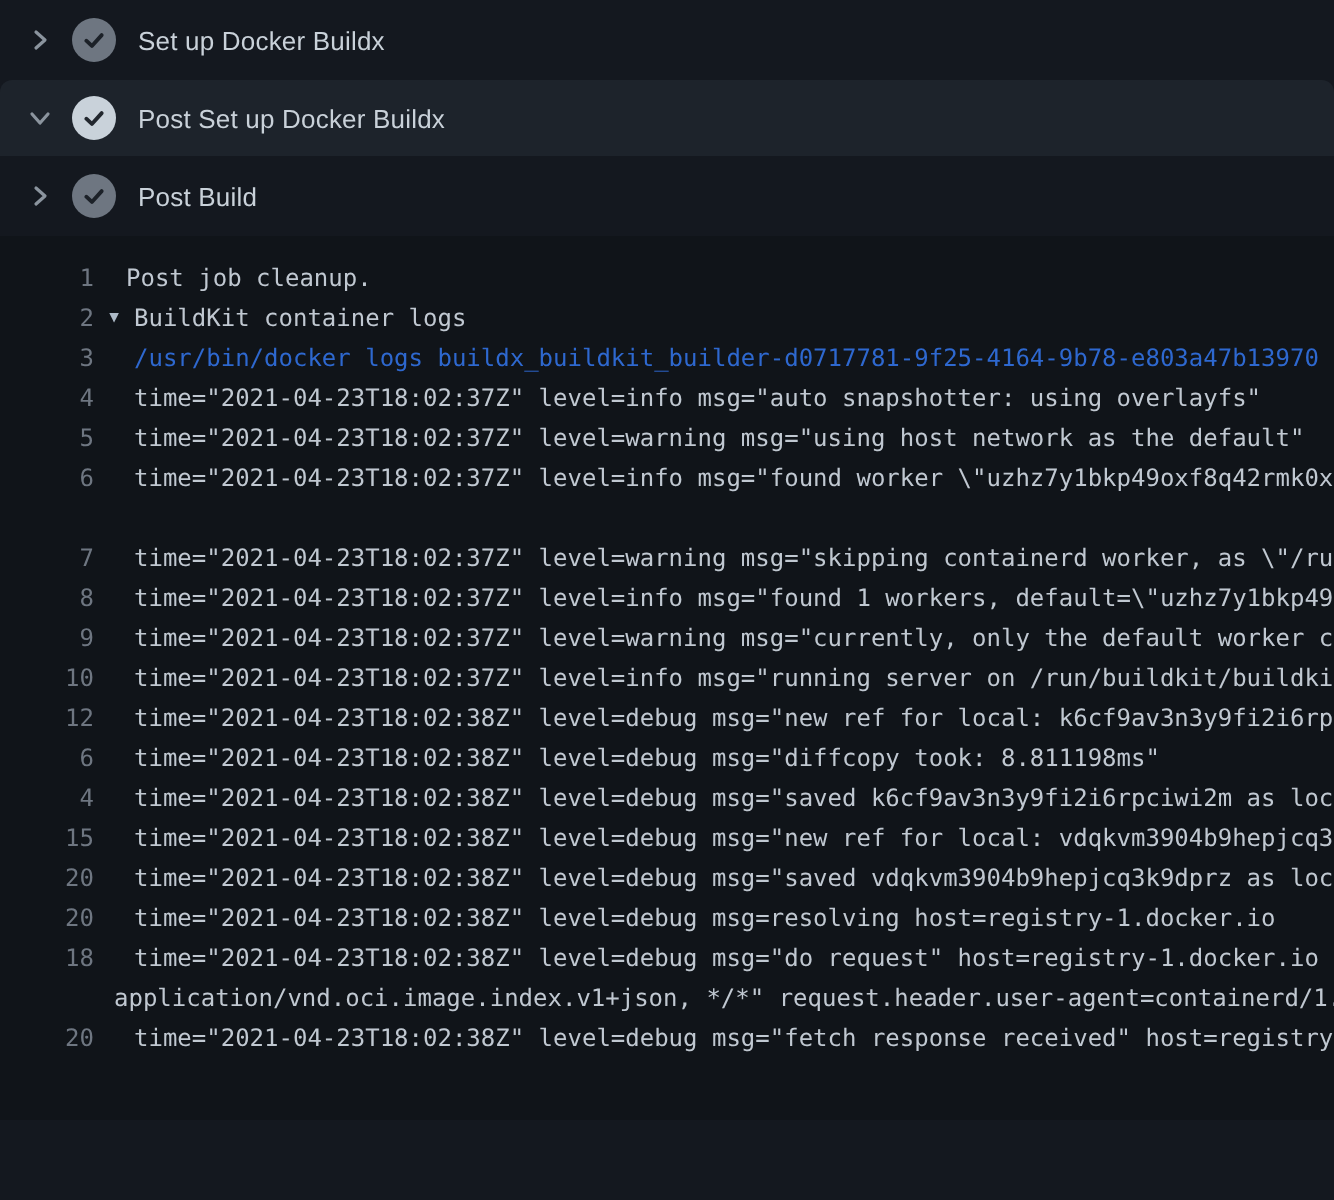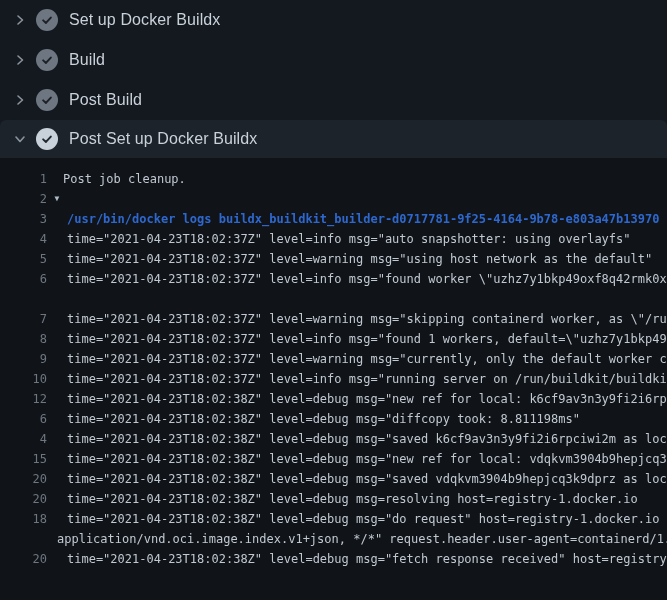--- a/index.html
+++ b/index.html
@@ -20,21 +20,21 @@
     width:16px;height:16px;margin-right:8px;flex-shrink:0;
     display:flex;align-items:center;justify-content:center;
   }
   .check{
     width:22px;height:22px;border-radius:50%;margin-right:11px;flex-shrink:0;
     display:flex;align-items:center;justify-content:center;
     background:#6e7681;
   }
   .step.expanded .check{background:#c9d2da;}
   .step-label{
-    font-size:16px;color:#c9d1d9;letter-spacing:.1px;
+    font-size:13px;color:#c9d1d9;letter-spacing:.1px;
   }
   .log{
     height:442px;background:#101419;overflow:hidden;
     padding-top:11px;box-sizing:border-box;
     font-family:"DejaVu Sans Mono","Liberation Mono",monospace;
     font-size:12px;line-height:20px;color:#c0c8d1;
   }
   .log-row{display:flex;height:20px;}
   .num{
     width:47px;flex-shrink:0;text-align:right;color:#6e7681;cursor:pointer;
@@ -42,21 +42,21 @@
   .content{display:flex;white-space:pre;overflow:hidden;}
   .type-plain   .content{padding-left:16px;}
   .type-group   .content{padding-left:5px;}
   .type-command .content{padding-left:20px;}
   .type-child   .content{padding-left:20px;}
   .type-wrap    .content{padding-left:10px;}
   .toggle{
     width:10px;margin-right:5px;font-size:8px;color:#adbac7;cursor:pointer;
     display:inline-flex;align-items:center;justify-content:center;
   }
-  .type-command .txt{color:#2e68cf;font-weight:bold;}
+  .type-command .txt{color:#2e68cf;font-weight:normal;}
   .txt{white-space:pre;}
 </style>
 </head>
 <body>
 
 <div class="steps">
 
   <div class="step">
     <span class="chev">
       <svg width="16" height="16" viewBox="0 0 16 16">
@@ -64,77 +64,65 @@
         </svg>
     </span>
     <span class="check">
       <svg width="14" height="14" viewBox="0 0 16 16">
           <polyline points="3.6,8.4 6.8,11.4 12.4,5.2" fill="none" stroke="#1c2128" stroke-width="2.2" stroke-linecap="round" stroke-linejoin="round"></polyline>
         </svg>
     </span>
     <span class="step-label">Set up Docker Buildx</span>
   </div>
 
+
+  <div class="step expanded">
+    <span class="chev">
+      <svg width="16" height="16" viewBox="0 0 16 16">
+          <polyline points="4,6 8,10.5 12,6" fill="none" stroke="#8b949e" stroke-width="1.6" stroke-linecap="round" stroke-linejoin="round"></polyline>
+        </svg>
+    </span>
+    <span class="check">
+      <svg width="14" height="14" viewBox="0 0 16 16">
+          <polyline points="3.6,8.4 6.8,11.4 12.4,5.2" fill="none" stroke="#22272e" stroke-width="2.2" stroke-linecap="round" stroke-linejoin="round"></polyline>
+        </svg>
+    </span>
+    <span class="step-label">Post Set up Docker Buildx</span>
+  </div>
+
   <div class="step">
     <span class="chev">
       <svg width="16" height="16" viewBox="0 0 16 16">
           <polyline points="6,4 10.5,8 6,12" fill="none" stroke="#8b949e" stroke-width="1.6" stroke-linecap="round" stroke-linejoin="round"></polyline>
         </svg>
     </span>
     <span class="check">
       <svg width="14" height="14" viewBox="0 0 16 16">
           <polyline points="3.6,8.4 6.8,11.4 12.4,5.2" fill="none" stroke="#1c2128" stroke-width="2.2" stroke-linecap="round" stroke-linejoin="round"></polyline>
         </svg>
     </span>
-    <span class="step-label">Build</span>
-  </div>
-
-  <div class="step">
-    <span class="chev">
-      <svg width="16" height="16" viewBox="0 0 16 16">
-          <polyline points="6,4 10.5,8 6,12" fill="none" stroke="#8b949e" stroke-width="1.6" stroke-linecap="round" stroke-linejoin="round"></polyline>
-        </svg>
-    </span>
-    <span class="check">
-      <svg width="14" height="14" viewBox="0 0 16 16">
-          <polyline points="3.6,8.4 6.8,11.4 12.4,5.2" fill="none" stroke="#1c2128" stroke-width="2.2" stroke-linecap="round" stroke-linejoin="round"></polyline>
-        </svg>
-    </span>
     <span class="step-label">Post Build</span>
-  </div>
-
-  <div class="step expanded">
-    <span class="chev">
-      <svg width="16" height="16" viewBox="0 0 16 16">
-          <polyline points="4,6 8,10.5 12,6" fill="none" stroke="#8b949e" stroke-width="1.6" stroke-linecap="round" stroke-linejoin="round"></polyline>
-        </svg>
-    </span>
-    <span class="check">
-      <svg width="14" height="14" viewBox="0 0 16 16">
-          <polyline points="3.6,8.4 6.8,11.4 12.4,5.2" fill="none" stroke="#22272e" stroke-width="2.2" stroke-linecap="round" stroke-linejoin="round"></polyline>
-        </svg>
-    </span>
-    <span class="step-label">Post Set up Docker Buildx</span>
   </div>
 
 </div>
 
 <div class="log">
   <div>
       <div class="log-row type-plain">
     <span class="num">1</span>
     <span class="content">
       
       <span class="txt">Post job cleanup.</span>
     </span>
   </div>
       <div class="log-row type-group">
     <span class="num">2</span>
     <span class="content">
       <span class="toggle">▼</span>
+      <span class="txt">BuildKit container logs</span>
     </span>
   </div>
       <div class="log-row type-command">
     <span class="num">3</span>
     <span class="content">
       
       <span class="txt">/usr/bin/docker logs buildx_buildkit_builder-d0717781-9f25-4164-9b78-e803a47b13970</span>
     </span>
   </div>
       <div class="log-row type-child">

